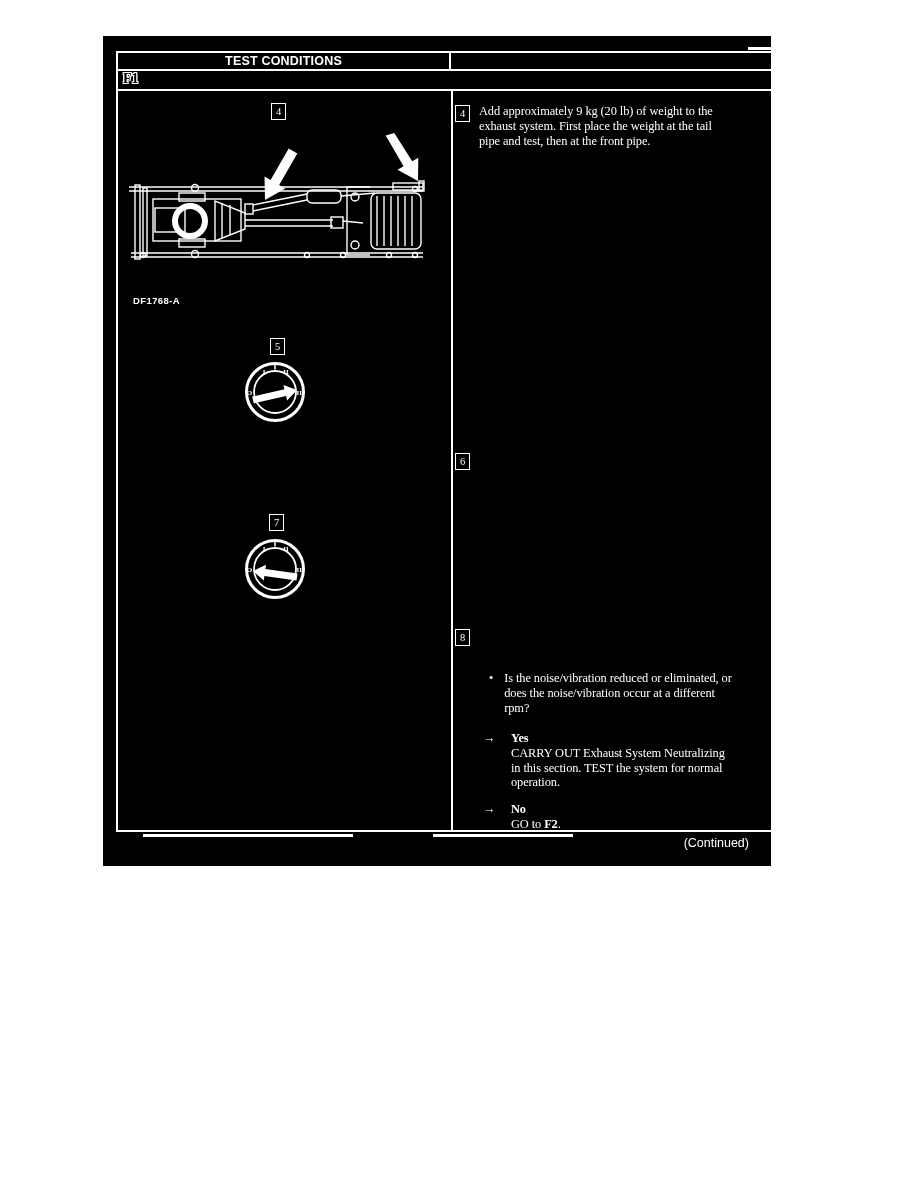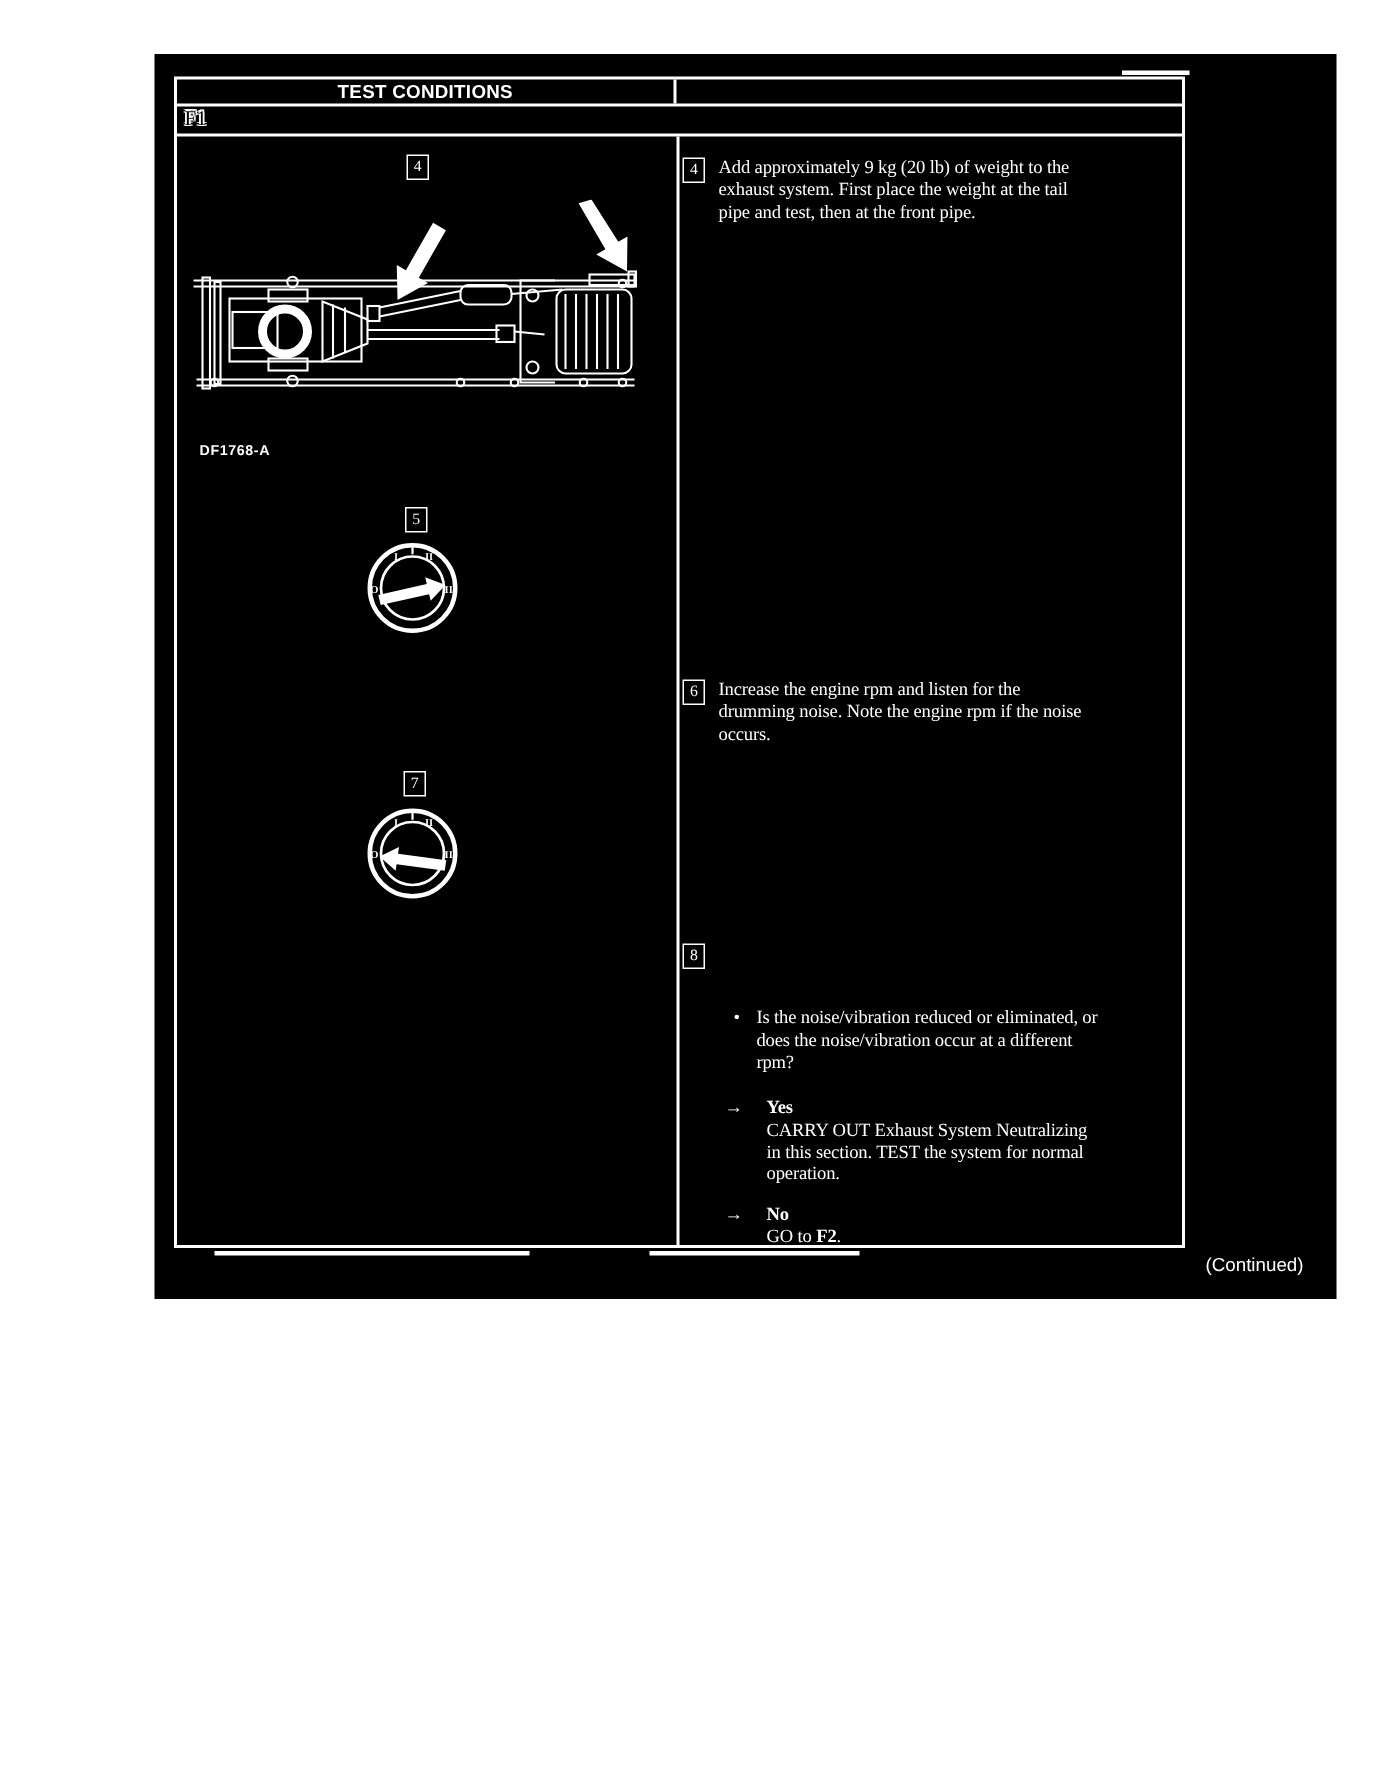--- a/index.html
+++ b/index.html
@@ -2,42 +2,42 @@
 <html><head>
 <meta charset="utf-8">
 <style>
   html,body { margin:0; padding:0; }
   body {
     width:918px; height:1188px; position:relative;
     background:#ffffff; overflow:hidden;
     font-family:"Liberation Serif", serif;
   }
   .scan {
-    position:absolute; left:103px; top:36px; width:788px; height:830px;
+    position:absolute; left:103px; top:36px; width:668px; height:830px;
     background:#000;
   }
   .artifact { position:absolute; background:#fff; }
 
   
   .doc-table {
     position:absolute; left:13px; top:15px; width:674px; height:781px;
     border:2px solid #fff; box-sizing:border-box;
   }
   .thead { display:flex; height:16px; border-bottom:2px solid #fff; }
   .th {
     color:#fff; font-family:"Liberation Sans", sans-serif; font-weight:bold;
     font-size:12.5px; line-height:16px; text-align:center; letter-spacing:.2px;
   }
   .th.cond { width:333px; border-right:2px solid #fff; box-sizing:border-box; }
   .th.det  { flex:1; }
 
   .sectionrow {
     height:18px; border-bottom:2px solid #fff;
-    display:flex; align-items:center; padding-left:5px;
-    font-weight:normal; font-size:14px; color:#000;
+    display:flex; align-items:flex-start; padding-left:5px;
+    font-weight:bold; font-size:14px; color:#000;
     text-shadow:-1px -1px 0 #fff, 1px -1px 0 #fff, -1px 1px 0 #fff, 1px 1px 0 #fff,
                 -1px 0 0 #fff, 1px 0 0 #fff, 0 -1px 0 #fff, 0 1px 0 #fff;
     white-space:nowrap;
   }
   .sectionrow .sid { margin-right:24px; }
 
   .tbody { position:absolute; left:0; right:0; top:38px; bottom:0; }
   .col-cond { position:absolute; left:0; top:0; bottom:0; width:333px;
               border-right:2px solid #fff; box-sizing:content-box; }
   .col-det  { position:absolute; left:335px; right:0; top:0; bottom:0;
@@ -195,23 +195,20 @@
 
         <div class="step" style="top:13px;">
           <span class="numbox inline">4</span>
           <div class="stext">Add approximately 9 kg (20 lb) of weight to the
 exhaust system. First place the weight at the tail
 pipe and test, then at the front pipe.</div>
         </div>
 
         <div class="step" style="top:361px;">
           <span class="numbox inline">6</span>
-          <div class="stext">Increase the engine rpm and listen for the
-drumming noise. Note the engine rpm if the noise
-occurs.</div>
         </div>
 
         <div class="step" style="top:537px;">
           <span class="numbox inline">8</span>
         </div>
 
         <div class="bullet" style="top:580px;">
           <span class="bdot">•</span>
           <div class="btext">Is the noise/vibration reduced or eliminated, or
 does the noise/vibration occur at a different

